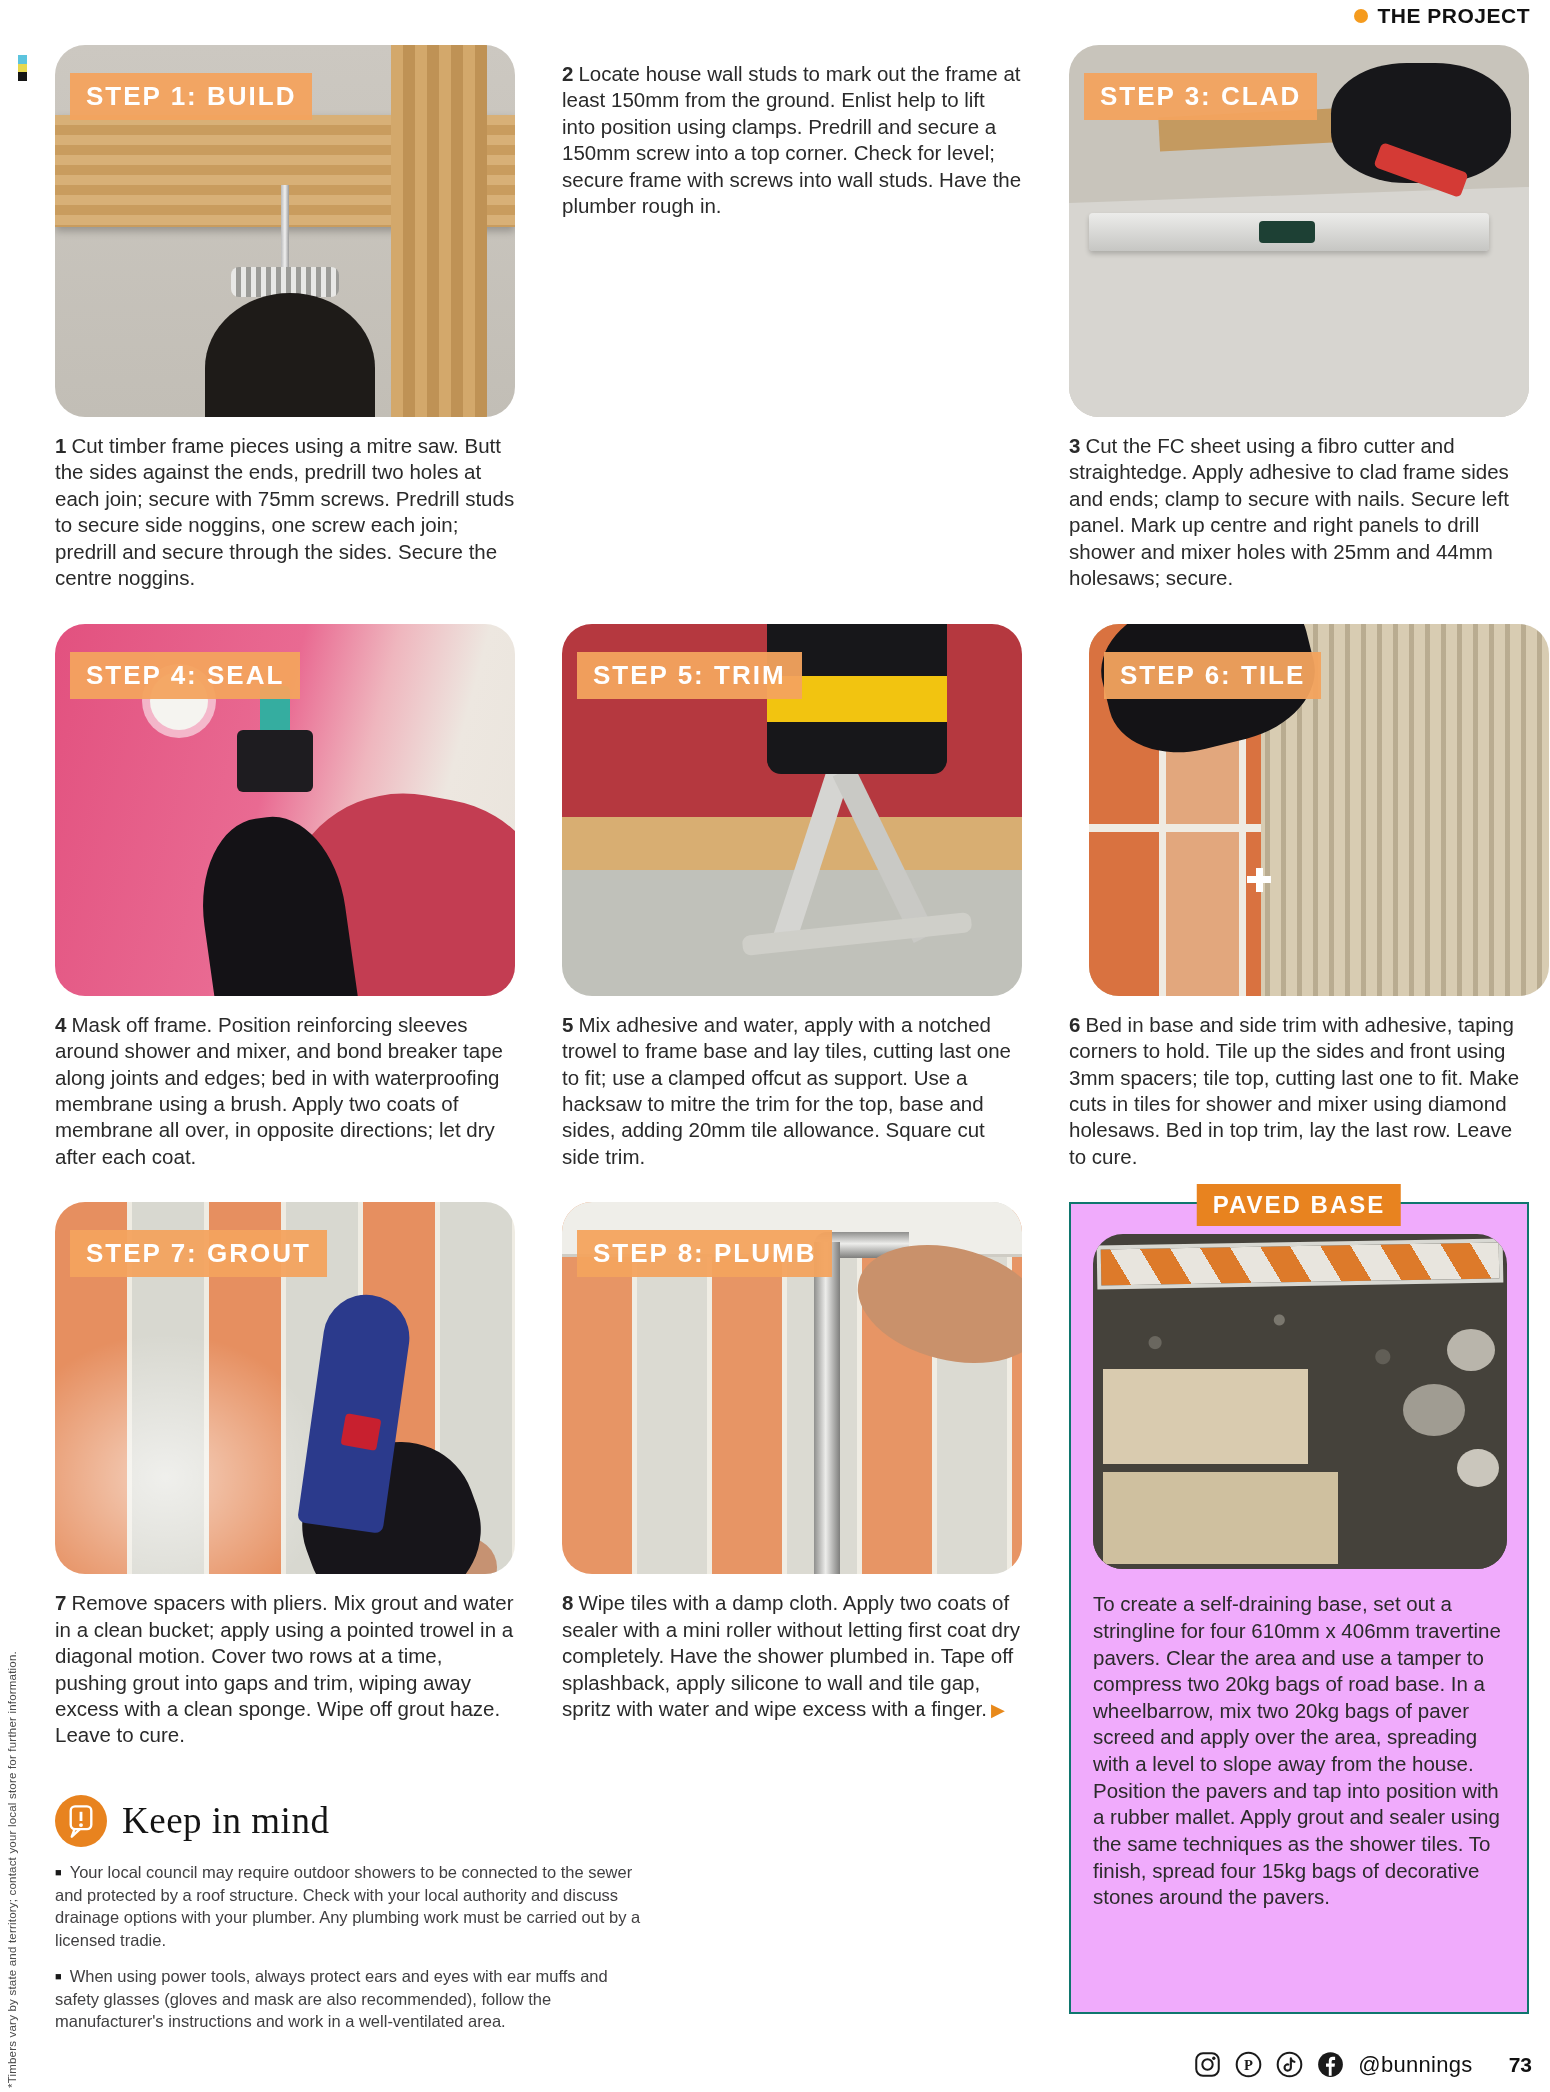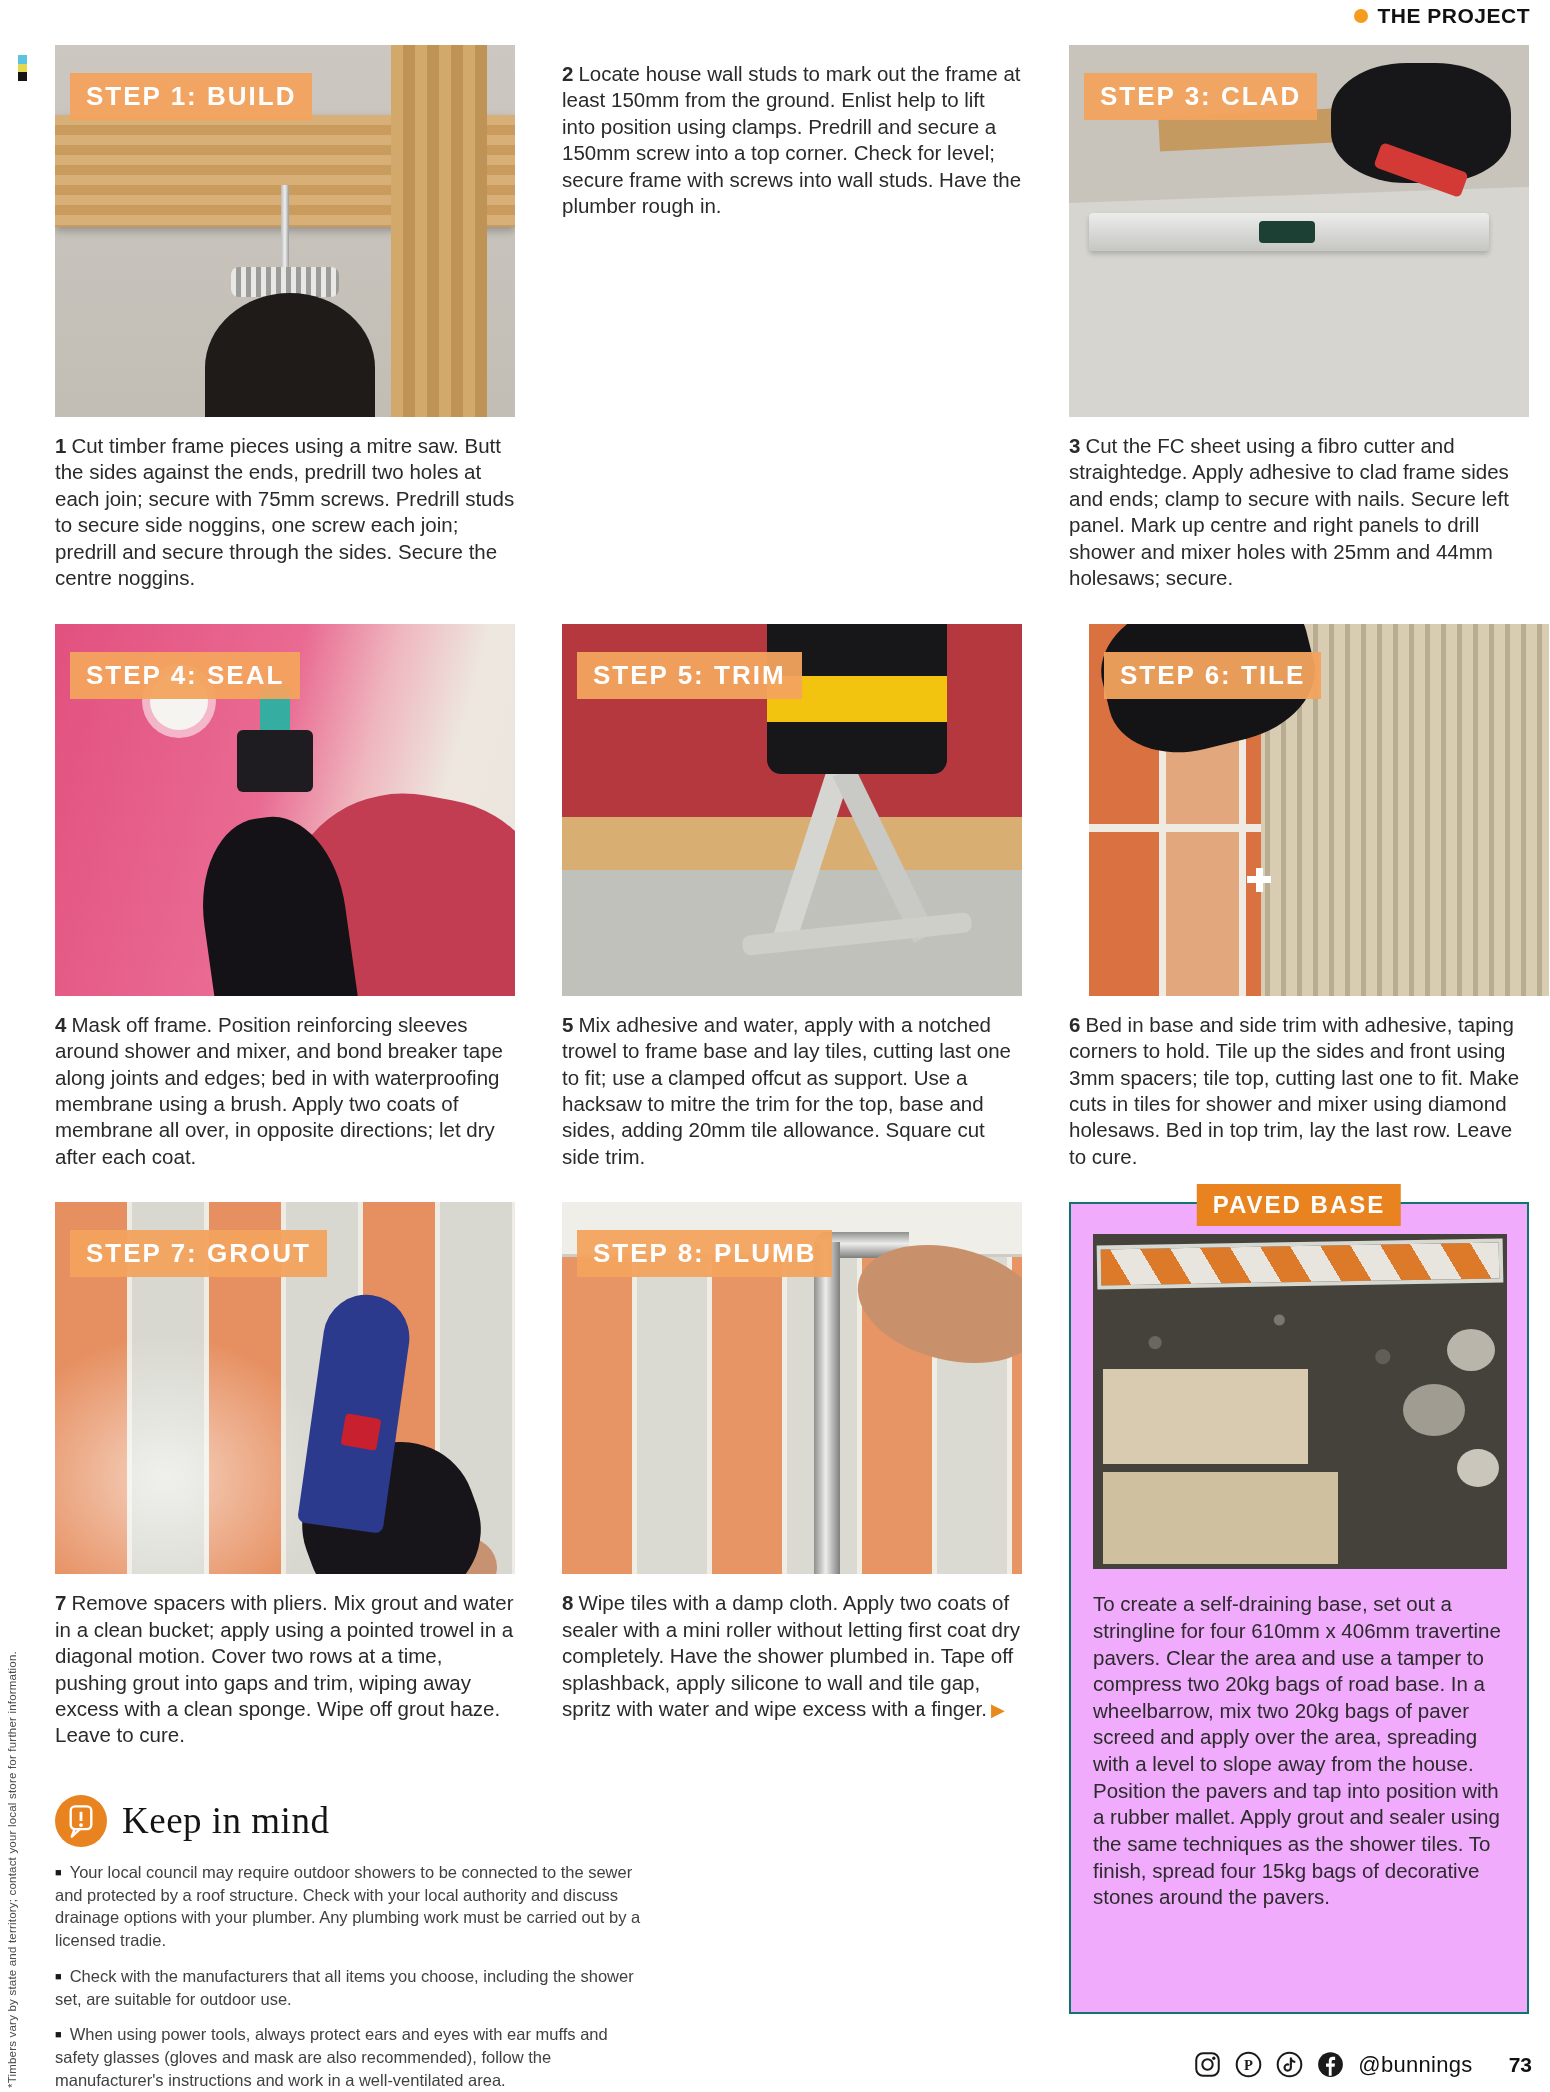--- a/index.html
+++ b/index.html
@@ -11,21 +11,21 @@
   .hdr .dot { width:14px; height:14px; border-radius:50%; background:#F59B1E; display:inline-block; }
   .hdr .ttl { font-size:21px; font-weight:800; letter-spacing:.5px; color:#111; }
   .printmark { position:absolute; left:18px; top:55px; width:9px; height:26px;
     background:linear-gradient(180deg,#5cc4de 0 9px,#e6d84e 9px 17px,#151515 17px 26px); }
 
   
   .grid { position:absolute; left:55px; top:45px; width:1474px;
     display:grid; grid-template-columns:460px 460px 460px; column-gap:47px; }
   .step { margin-bottom:32px; }
 
-  .photo { position:relative; width:460px; height:372px; overflow:hidden; background:#cfccc6; }
+  .photo { position:relative; width:460px; height:372px; overflow:hidden; background:#cfccc6;border-radius:30px; }
   .photo i { display:block; position:absolute; }
   .badge { position:absolute; z-index:5; top:28px; left:15px; background:rgba(243,163,94,.95);
     color:#fff; font-weight:700; font-size:26px; letter-spacing:2px; padding:8px 16px; white-space:nowrap; }
 
   .cap { margin-top:16px; font-size:20.5px; line-height:1.29; color:#2a2a2a; }
   .cap b { margin-right:5px; }
   .more { color:#E8891B; font-size:18px; margin-left:4px; }
 
   
   
@@ -267,21 +267,20 @@
           <circle cx="24" cy="24" r="24" fill="#E8831F"></circle>
           <rect x="14.5" y="10.5" width="19" height="21" rx="4" fill="none" stroke="#fff" stroke-width="2.2"></rect>
           <path d="M18 31.5 L15.5 38.5 L23 31.5" fill="none" stroke="#fff" stroke-width="2.2" stroke-linejoin="round"></path>
           <line x1="24" y1="15.5" x2="24" y2="24" stroke="#fff" stroke-width="2.6"></line>
           <circle cx="24" cy="27.8" r="1.8" fill="#fff"></circle>
         </svg>
       </span>
       <h2 class="kim-title">Keep in mind</h2>
     </div>
     <p class="kim-b"><span class="sq">■</span><span>Your local council may require outdoor showers to be connected to the sewer and protected by a roof structure. Check with your local authority and discuss drainage options with your plumber. Any plumbing work must be carried out by a licensed tradie.</span></p>
-    <p class="kim-b"><span class="sq">■</span><span>Check with the manufacturers that all items you choose, including the shower set, are suitable for outdoor use.</span></p>
     <p class="kim-b"><span class="sq">■</span><span>When using power tools, always protect ears and eyes with ear muffs and safety glasses (gloves and mask are also recommended), follow the manufacturer's instructions and work in a well-ventilated area.</span></p>
   </section>
 
 </main>
 
 <div class="footnote">*Timbers vary by state and territory; contact your local store for further information.</div>
 
 <footer class="ftr">
   <span class="soc">
     <svg width="27" height="27" viewBox="0 0 24 24">

